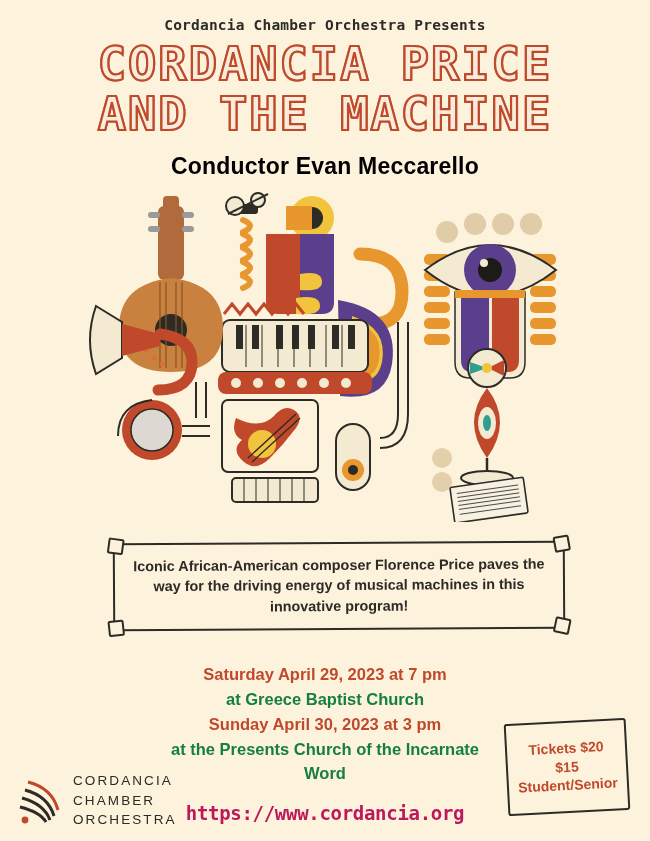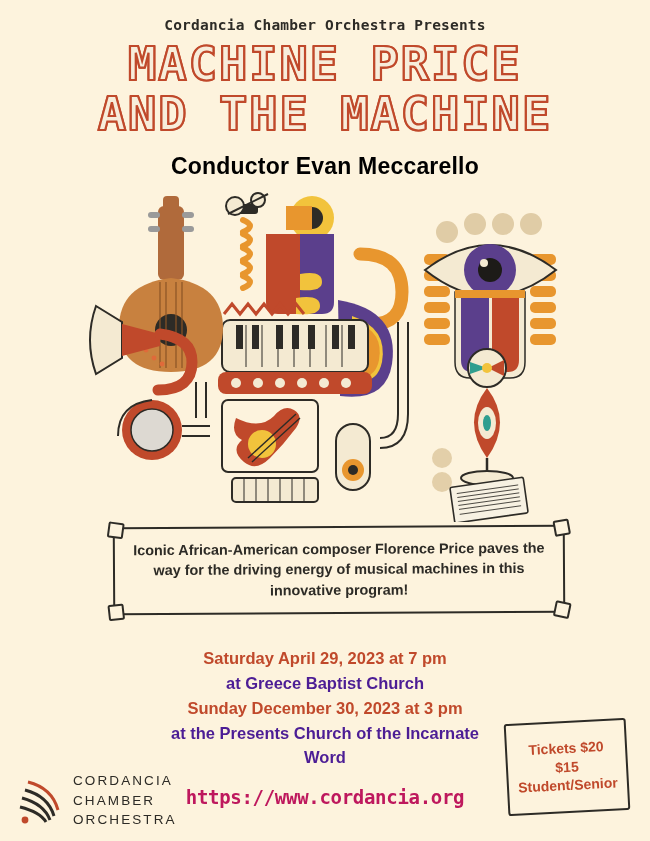--- a/index.html
+++ b/index.html
@@ -65,21 +65,21 @@
     width: 650px;
     height: 340px;
     margin-top: 2px;
   }
   .artwork svg { display: block; }
 
   
   .desc-wrap {
     position: relative;
     width: 452px;
-    margin: 4px auto 0 auto;
+    margin: 20px auto 0 auto;
     padding-left: 27px;
   }
   .desc-box {
     position: relative;
     border: 2.2px solid #2d2b26;
     border-radius: 4px;
     padding: 11px 14px 12px 14px;
     text-align: center;
     font-size: 14.4px;
     font-weight: bold;
@@ -107,21 +107,21 @@
     line-height: 1.5;
   }
   .date-line {
     font-size: 16.5px;
     font-weight: bold;
     color: #c0492b;
   }
   .venue-line {
     font-size: 16.5px;
     font-weight: bold;
-    color: #4c1d95;
+    color: #15803d;
   }
   .url {
     text-align: center;
     margin-top: 16px;
     font-family: "DejaVu Sans Mono", monospace;
     font-weight: bold;
     font-size: 19px;
     color: #be185d;
     letter-spacing: -0.3px;
   }
@@ -167,21 +167,21 @@
   .tickets span { display: block; }
 </style>
 </head>
 <body>
 
 <div class="poster">
 
   <div class="presents">Cordancia Chamber Orchestra Presents</div>
 
   <div class="title-block">
-    <div class="title-line title-line-1">MACHINE PRICE</div>
+    <div class="title-line title-line-1">CORDANCIA PRICE</div>
     <div class="title-line title-line-2">AND THE MACHINE</div>
   </div>
 
   <div class="conductor">Conductor Evan Meccarello</div>
 
   <div class="artwork">
     <svg width="650" height="340" viewBox="0 0 650 340" xmlns="http://www.w3.org/2000/svg">
       <defs>
         <clipPath id="clipAll">
             <rect x="0" y="0" width="650" height="340"></rect>
@@ -381,21 +381,21 @@
       <span class="corner c-tr"></span>
       <span class="corner c-bl"></span>
       <span class="corner c-br"></span>
       <span>Iconic African-American composer Florence Price paves the way for the driving energy of musical machines in this innovative program!</span>
     </div>
   </div>
 
   <div class="dates">
     <div class="date-line">Saturday April 29, 2023 at 7 pm</div>
     <div class="venue-line">at Greece Baptist Church</div>
-    <div class="date-line">Sunday December 30, 2023 at 3 pm</div>
+    <div class="date-line">Sunday April 30, 2023 at 3 pm</div>
     <div class="venue-line">at the Presents Church of the Incarnate</div>
     <div class="venue-line">Word</div>
   </div>
 
   <div class="url">https://www.cordancia.org</div>
 
   <div class="logo">
     <svg width="46" height="50" viewBox="0 0 46 50">
       <path d="M10 6 Q34 12 40 34" fill="none" stroke="#c0492b" stroke-width="3"></path>
       <path d="M7 14 Q30 20 36 40" fill="none" stroke="#2d2b26" stroke-width="3"></path>

